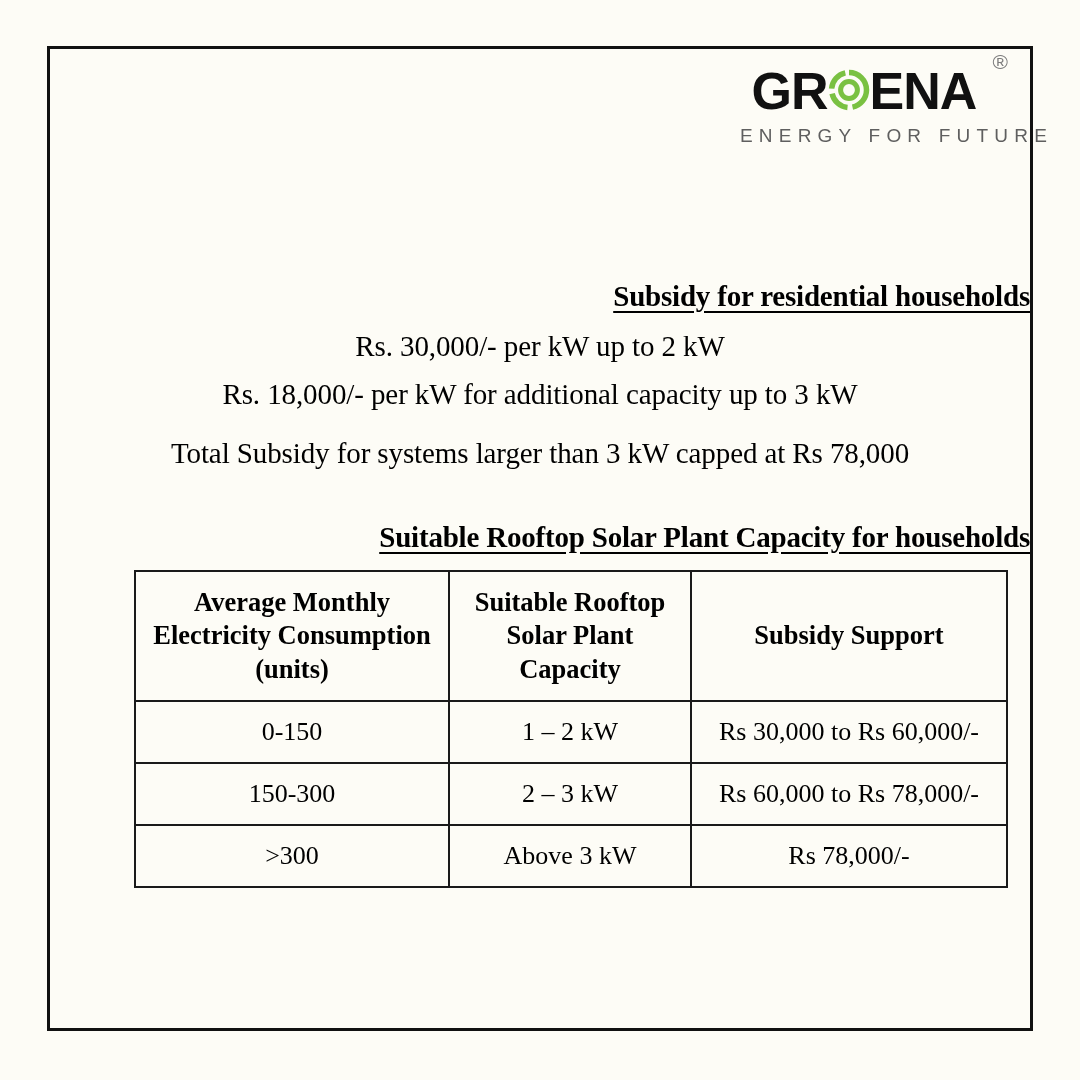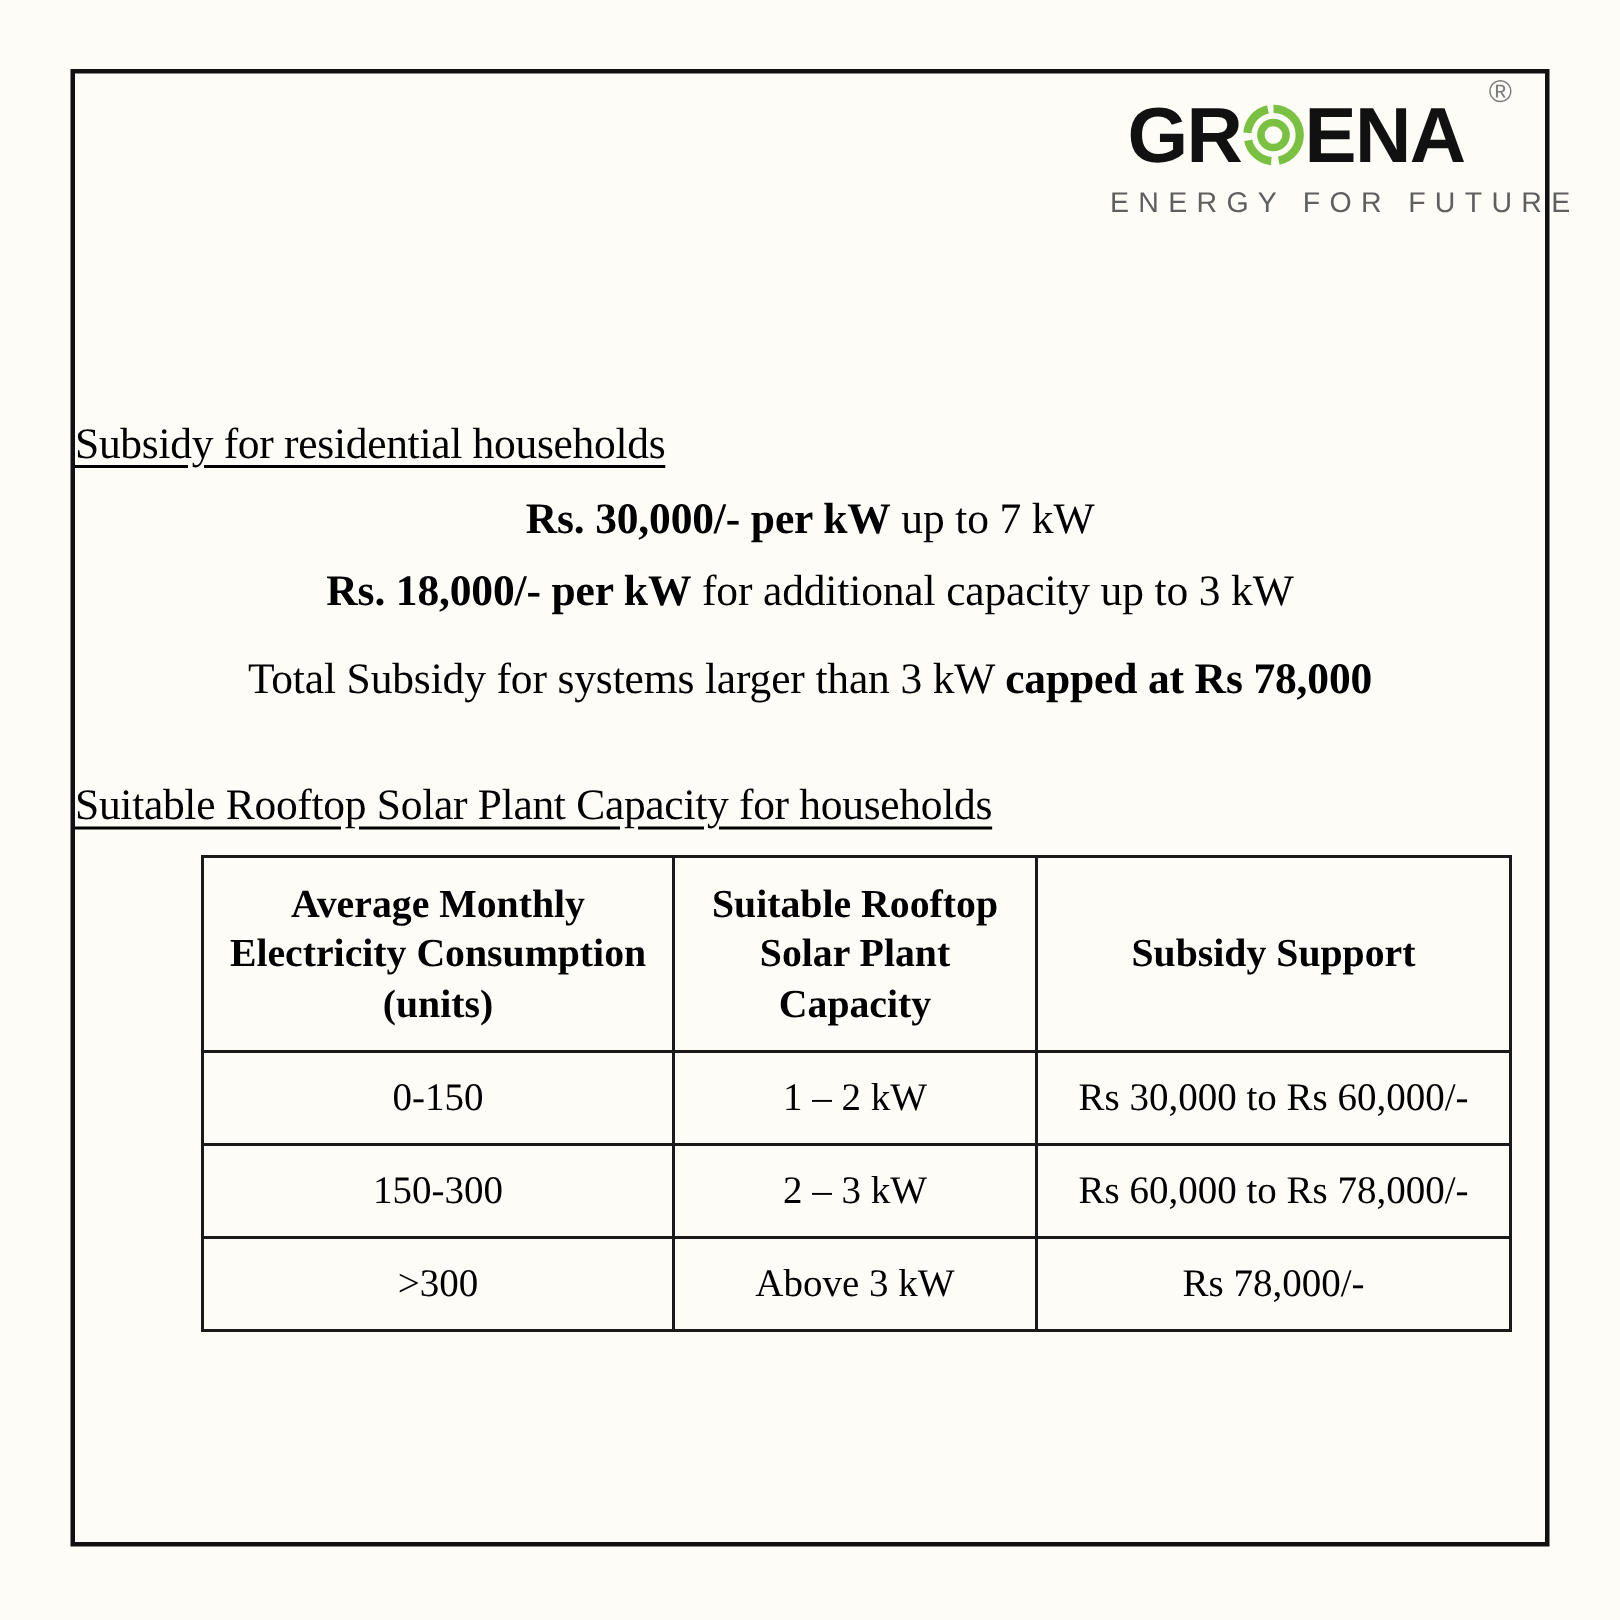--- a/index.html
+++ b/index.html
@@ -82,41 +82,41 @@
   .content {
     position: absolute;
     left: 0;
     top: 0;
     width: 100%;
   }
 
   .heading {
     position: absolute;
     width: 100%;
-    text-align: left;
+    text-align: right;
     font-size: 29px;
-    font-weight: normal;
+    font-weight: bold;
     text-decoration: underline;
     text-underline-offset: 5px;
     letter-spacing: -0.2px;
   }
   #heading-subsidy { top: 231px; }
   #heading-capacity { top: 472px; }
 
   .line {
     position: absolute;
     width: 100%;
     text-align: center;
     font-size: 29px;
     letter-spacing: -0.1px;
   }
   #line-1 { top: 281px; }
   #line-2 { top: 329px; }
   #line-3 { top: 388px; }
-  .line b { font-weight: bold; }
+  .line b { font-weight: normal; }
 
   
   .capacity-table {
     position: absolute;
     left: 84px;
     top: 521px;
     width: 818px;
     border-collapse: collapse;
     table-layout: fixed;
     border-radius: 22px;
@@ -163,21 +163,21 @@
       <span class="logo-reg">®</span>
     </span>
     <span class="logo-tagline">ENERGY FOR FUTURE</span>
   </div>
 
   <div class="content">
 
     <div class="heading" id="heading-subsidy">Subsidy for residential households</div>
 
     <div class="line" id="line-1">
-      <b>Rs. 30,000/- per kW</b><span> up to 7 kW</span>
+      <b>Rs. 30,000/- per kW</b><span> up to 2 kW</span>
     </div>
 
     <div class="line" id="line-2">
       <b>Rs. 18,000/- per kW</b><span> for additional capacity up to 3 kW</span>
     </div>
 
     <div class="line" id="line-3">
       <span>Total Subsidy for systems larger than 3 kW </span><b>capped at Rs 78,000</b>
     </div>
 

